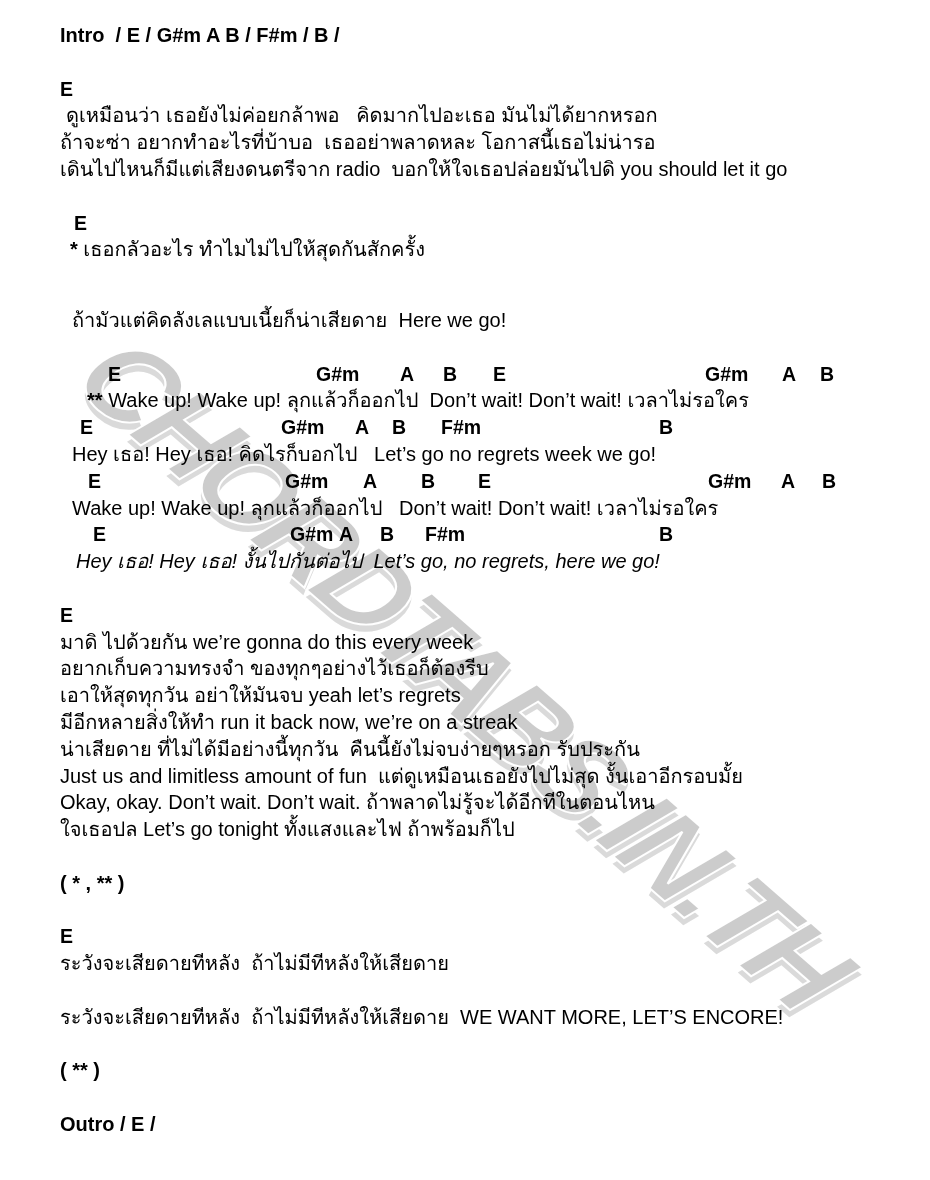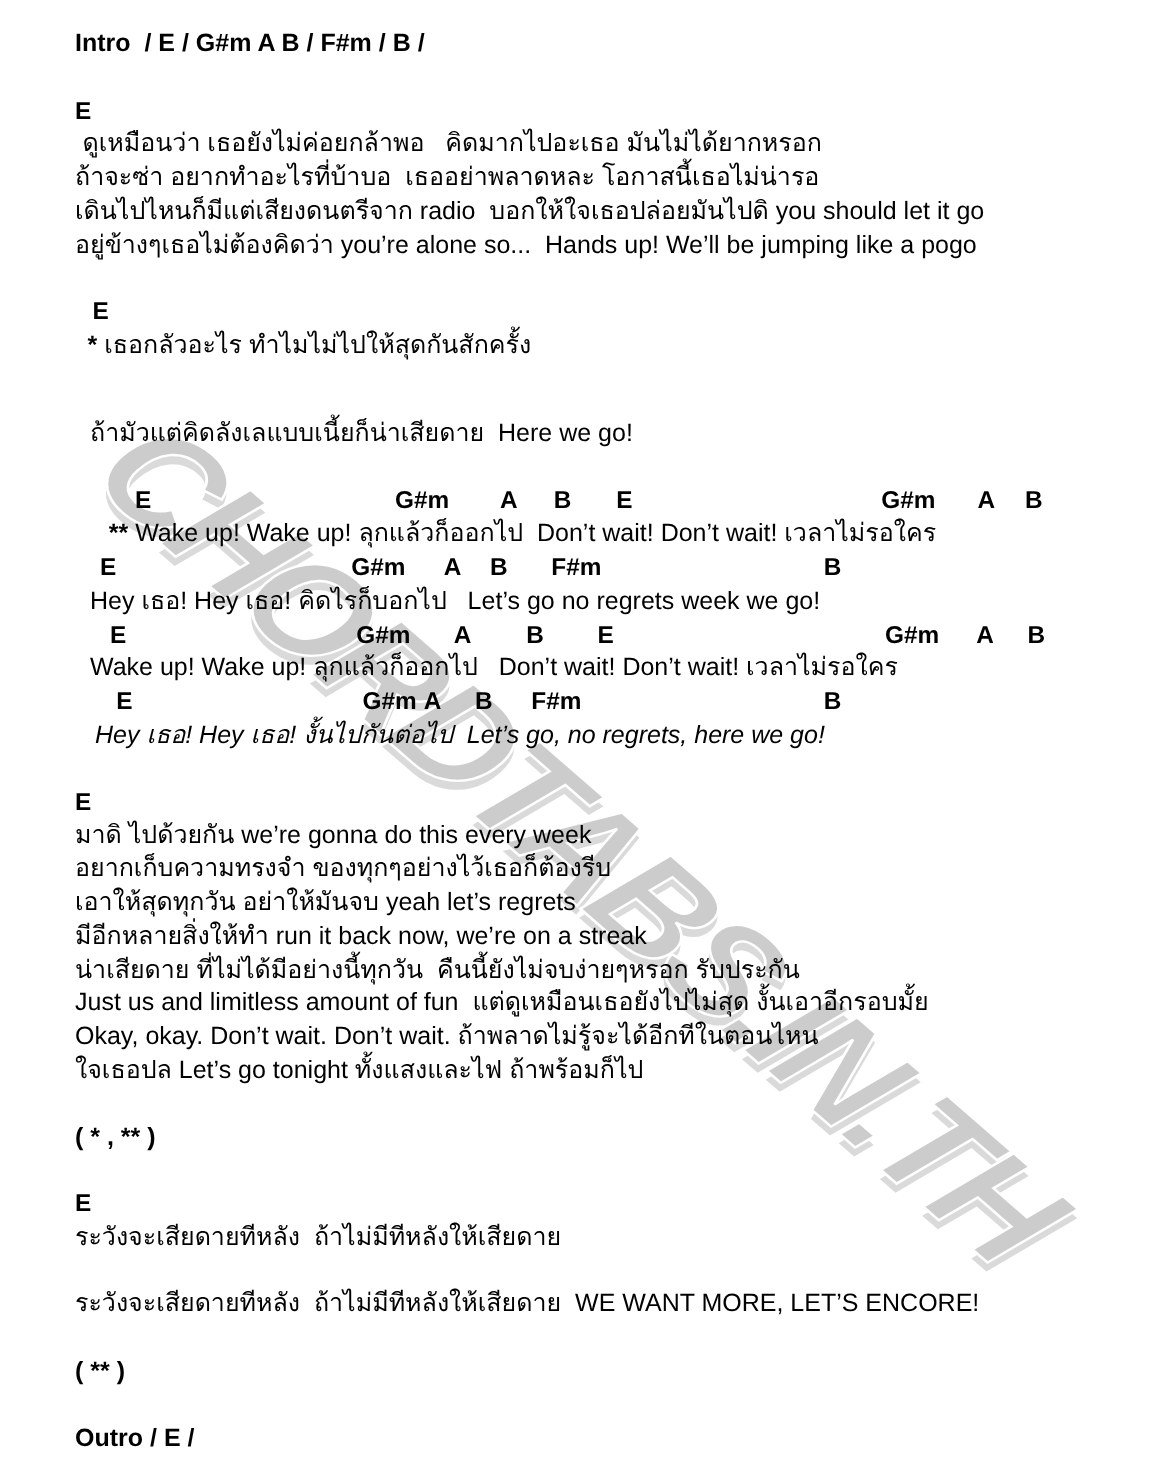--- a/index.html
+++ b/index.html
@@ -54,21 +54,20 @@
 
 <div id="watermark" style="color: rgb(202, 202, 202);">CHORDTABS.IN.TH</div>
 
 <div id="sheet">
     <div class="line section"><span>Intro  / E / G#m A B / F#m / B /</span></div>
     <div class="line blank"></div>
     <div class="line chords"><span class="chord" style="left: 0px;">E</span></div>
     <div class="line lyric" style="padding-left: 6px;"><span>ดูเหมือนว่า เธอยังไม่ค่อยกล้าพอ   คิดมากไปอะเธอ มันไม่ได้ยากหรอก</span></div>
     <div class="line lyric"><span>ถ้าจะซ่า อยากทำอะไรที่บ้าบอ  เธออย่าพลาดหละ โอกาสนี้เธอไม่น่ารอ</span></div>
     <div class="line lyric"><span>เดินไปไหนก็มีแต่เสียงดนตรีจาก radio  บอกให้ใจเธอปล่อยมันไปดิ you should let it go</span></div>
-    <div class="line lyric"><span>อยู่ข้างๆเธอไม่ต้องคิดว่า you’re alone so...  Hands up! We’ll be jumping like a pogo</span></div>
     <div class="line blank"></div>
     <div class="line chords"><span class="chord" style="left: 14px;">E</span></div>
     <div class="line lyric" style="padding-left: 10px;"><span class="marker">*</span> <span>เธอกลัวอะไร ทำไมไม่ไปให้สุดกันสักครั้ง</span></div>
     <div class="line blank"></div>
     <div class="line lyric" style="padding-left: 12px; margin-top: 17px;"><span>ถ้ามัวแต่คิดลังเลแบบเนี้ยก็น่าเสียดาย  Here we go!</span></div>
     <div class="line blank"></div>
     <div class="line chords"><span class="chord" style="left: 48px;">E</span><span class="chord" style="left: 256px;">G#m</span><span class="chord" style="left: 340px;">A</span><span class="chord" style="left: 383px;">B</span><span class="chord" style="left: 433px;">E</span><span class="chord" style="left: 645px;">G#m</span><span class="chord" style="left: 722px;">A</span><span class="chord" style="left: 760px;">B</span></div>
     <div class="line lyric" style="padding-left: 27px;"><span class="marker">**</span> <span>Wake up! Wake up! ลุกแล้วก็ออกไป  Don’t wait! Don’t wait! เวลาไม่รอใคร</span></div>
     <div class="line chords"><span class="chord" style="left: 20px;">E</span><span class="chord" style="left: 221px;">G#m</span><span class="chord" style="left: 295px;">A</span><span class="chord" style="left: 332px;">B</span><span class="chord" style="left: 381px;">F#m</span><span class="chord" style="left: 599px;">B</span></div>
     <div class="line lyric" style="padding-left: 12px;"><span>Hey เธอ! Hey เธอ! คิดไรก็บอกไป   Let’s go no regrets week we go!</span></div>

